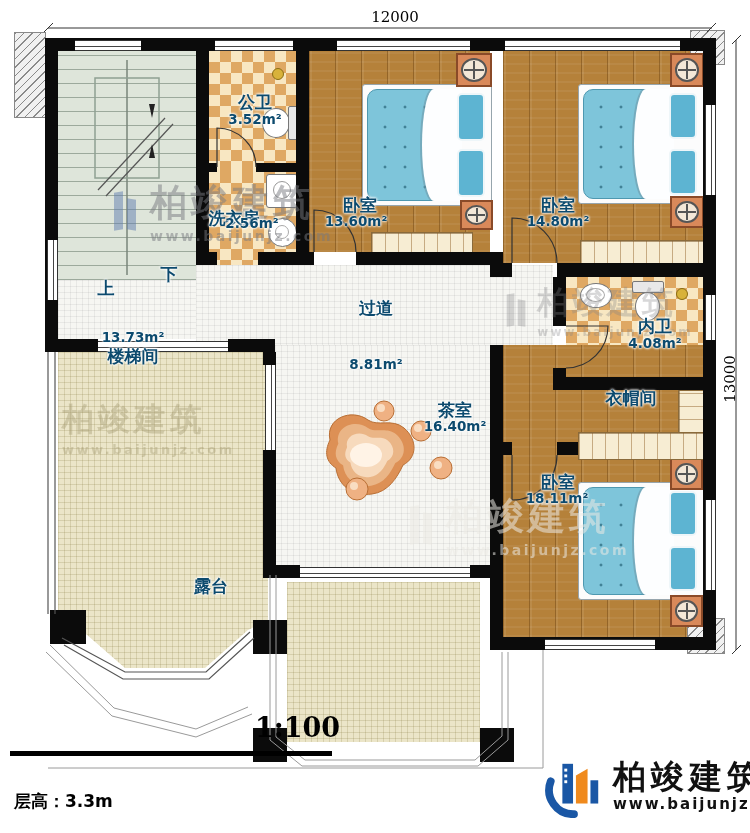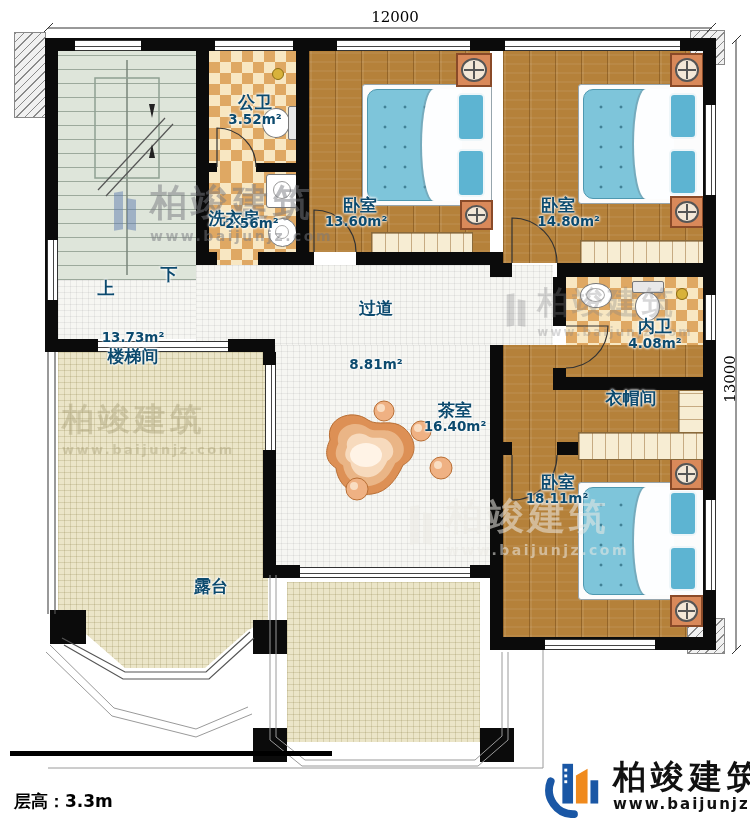--- a/index.html
+++ b/index.html
@@ -270,21 +270,21 @@
   <div class="dimtext" style="left:355px;top:8px;width:80px;text-align:center;">12000</div>
   <div class="dimtext" style="left:700px;top:370px;transform:rotate(-90deg);transform-origin:center;width:60px;text-align:center;">13000</div>
 
   <div class="label rname" style="left:213px;top:94px;width:84px;">公卫</div>
   <div class="label rarea" style="left:213px;top:112px;width:84px;">3.52m²</div>
   <div class="label rname" style="left:188px;top:198px;width:92px;margin-top:12px;">洗衣房</div>
   <div class="label rarea" style="left:210px;top:216px;width:84px;">2.56m²</div>
   <div class="label rname" style="left:320px;top:197px;width:80px;">卧室</div>
   <div class="label rarea" style="left:314px;top:214px;width:84px;">13.60m²</div>
   <div class="label rname" style="left:518px;top:197px;width:80px;">卧室</div>
-  <div class="label rarea" style="left:516px;top:214px;width:84px;text-align:right;">14.80m²</div>
+  <div class="label rarea" style="left:516px;top:214px;width:84px;">14.80m²</div>
   <div class="label rname" style="left:622px;top:318px;width:66px;">内卫</div>
   <div class="label rarea" style="left:616px;top:336px;width:78px;">4.08m²</div>
   <div class="label rname" style="left:585px;top:390px;width:92px;">衣帽间</div>
   <div class="label rname" style="left:518px;top:474px;width:80px;">卧室</div>
   <div class="label rarea" style="left:515px;top:491px;width:84px;">18.11m²</div>
   <div class="label rname" style="left:340px;top:300px;width:72px;">过道</div>
   <div class="label rarea" style="left:338px;top:317px;width:76px;margin-top:40px;">8.81m²</div>
   <div class="label rname" style="left:415px;top:402px;width:80px;">茶室</div>
   <div class="label rarea" style="left:410px;top:419px;width:90px;">16.40m²</div>
   <div class="label rname" style="left:90px;top:300px;width:86px;margin-top:48px;">楼梯间</div>
@@ -314,20 +314,21 @@
       <div class="wm-site">www.baijunjz.com</div>
     </div>
   </div>
   <div class="wm" style="left:62px;top:398px;color:rgba(168,158,116,.42);">
     <div>
       <div class="wm-name" style="font-size:32px;">柏竣建筑</div>
       <div class="wm-site" style="font-size:13px;">www.baijunjz.com</div>
     </div>
   </div>
 
+  <div class="tb-scale">1:100</div>
   <div class="tb-rule"></div>
   <div class="tb-line2">层高：3.3m</div>
 
   <div class="logo">
     <svg width="62" height="58" viewBox="0 0 64 58">
       <path d="M32,55 A25,25 0 0 1 8,21" stroke="#1a57a5" stroke-width="8" fill="none" stroke-linecap="round"></path>
       <rect x="20" y="3" width="11" height="41" fill="#1a57a5"></rect>
       <rect x="22" y="8" width="3" height="3" fill="#fff"></rect>
         <rect x="22" y="14" width="3" height="3" fill="#fff"></rect>
         <rect x="22" y="20" width="3" height="3" fill="#fff"></rect>

